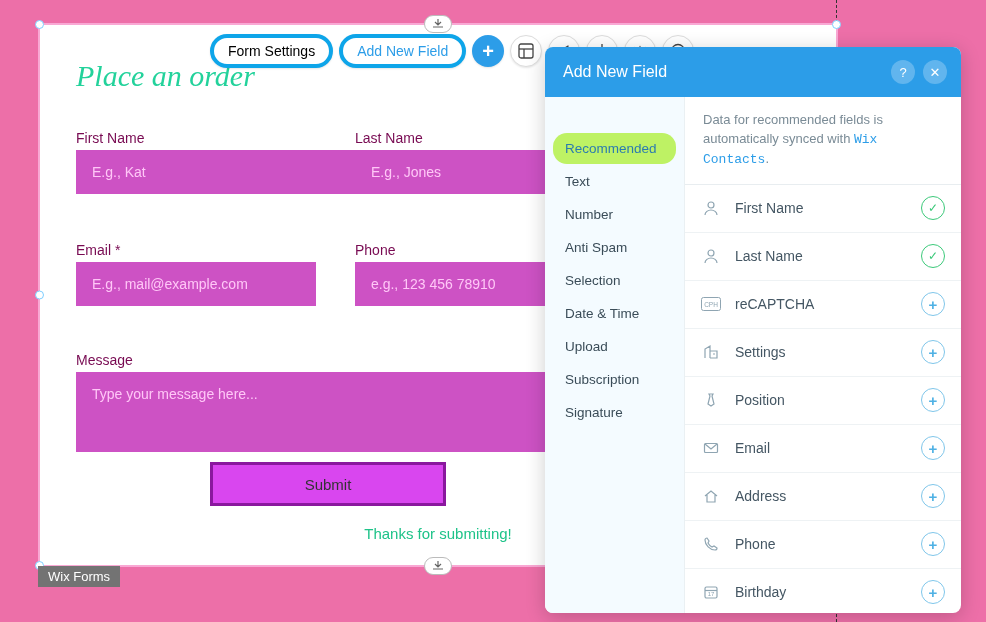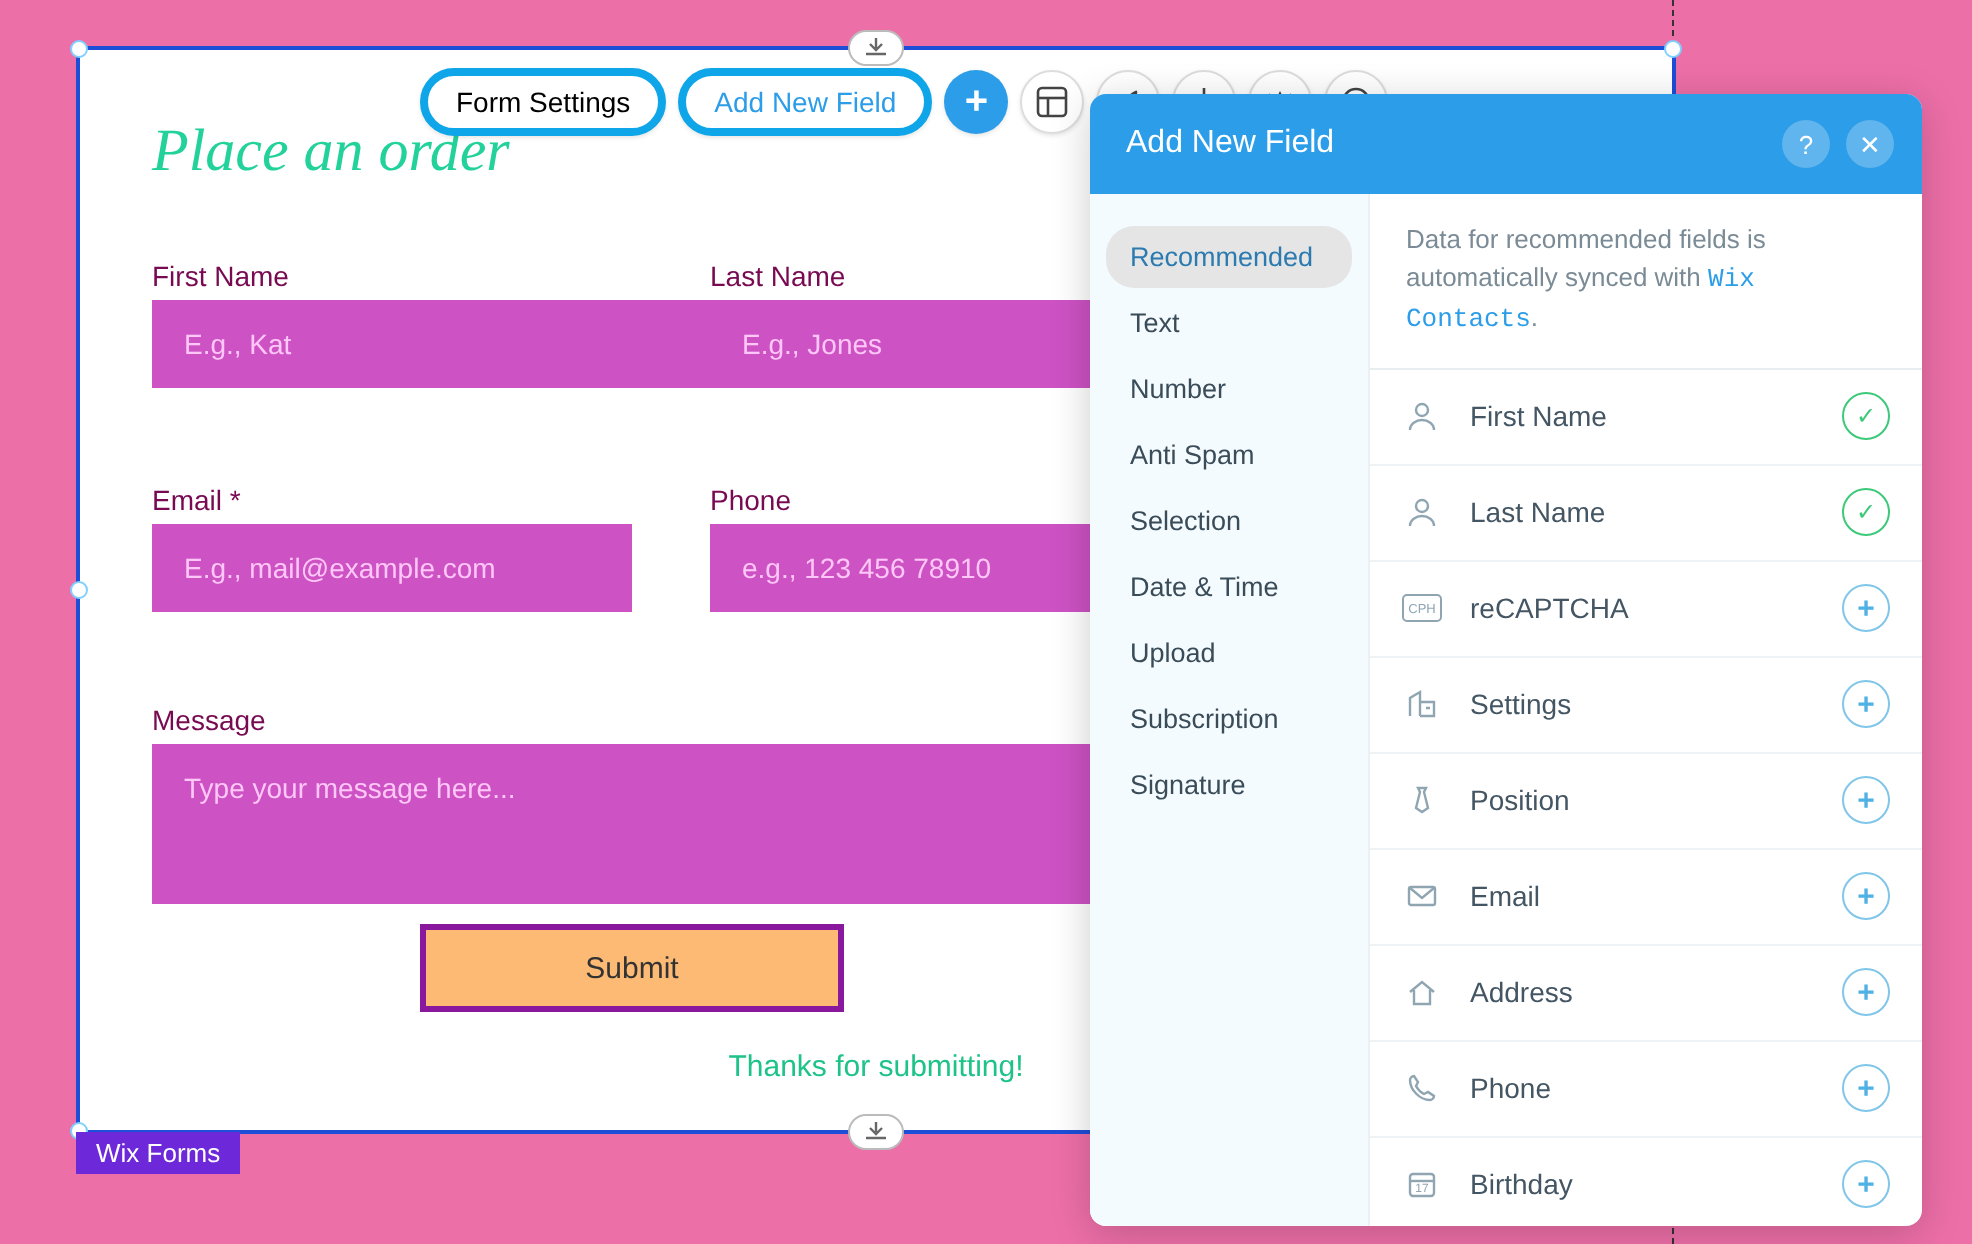--- a/index.html
+++ b/index.html
@@ -23,21 +23,21 @@
     bottom: 0;
     border-left: 1px dashed #333;
   }
   .form-frame {
     position: absolute;
     left: 38px;
     top: 23px;
     width: 800px;
     height: 544px;
     background: #fff;
-    border: 2px solid #1d4ed8;
+    border: 2px solid #f9a8d4;
   }
   .sel-handle {
     position: absolute;
     width: 9px; height: 9px;
     background: #fff;
     border: 1px solid #7fcfff;
     border-radius: 50%;
   }
   .sh-tl { left: -5px; top: -5px; }
   .sh-tm { left: 50%; top: -5px; transform: translateX(-50%); }
@@ -60,21 +60,21 @@
     justify-content: center;
     font-size: 10px;
     color: #555;
   }
   .hp-top { top: -10px; }
   .hp-bot { bottom: -10px; }
   .form-tag {
     position: absolute;
     left: -2px;
     bottom: -22px;
-    background: #6d28d9;
+    background: #737373;
     color: #fff;
     font-size: 13px;
     padding: 3px 10px;
   }
   .form-title {
     position: absolute;
     left: 36px; top: 34px;
     font-family: cursive;
     font-style: italic;
     font-size: 30px;
@@ -92,23 +92,23 @@
     font-size: 14px;
     padding: 14px 16px;
     height: 44px;
   }
   .msg-area {
     height: 80px;
   }
   .submit-btn {
     position: absolute;
     left: 170px; top: 437px;
-    width: 212px; height: 44px;
+    width: 236px; height: 44px;
     border: 3px solid #8a189e;
-    background: #fdba74;
+    background: #d946ef;
     color: #333;
     font-size: 15px;
     display: flex;
     align-items: center;
     justify-content: center;
   }
   .thanks {
     position: absolute;
     left: 0; right: 0; top: 500px;
     text-align: center;
@@ -205,22 +205,23 @@
     border-right: 1px solid #eaf0f3;
   }
   .cat-item {
     font-size: 13.5px;
     color: #3a4c58;
     padding: 8px 12px;
     border-radius: 14px;
     cursor: pointer;
   }
   .cat-item.active {
-    background: #e5e5e5;
+    background: #bef264;
     color: #2b7bb0;
+    margin-top: 20px;
   }
   .field-list {
     flex: 1;
     display: flex;
     flex-direction: column;
     overflow: hidden;
   }
   .info-text {
     padding: 14px 18px;
     font-size: 13px;

